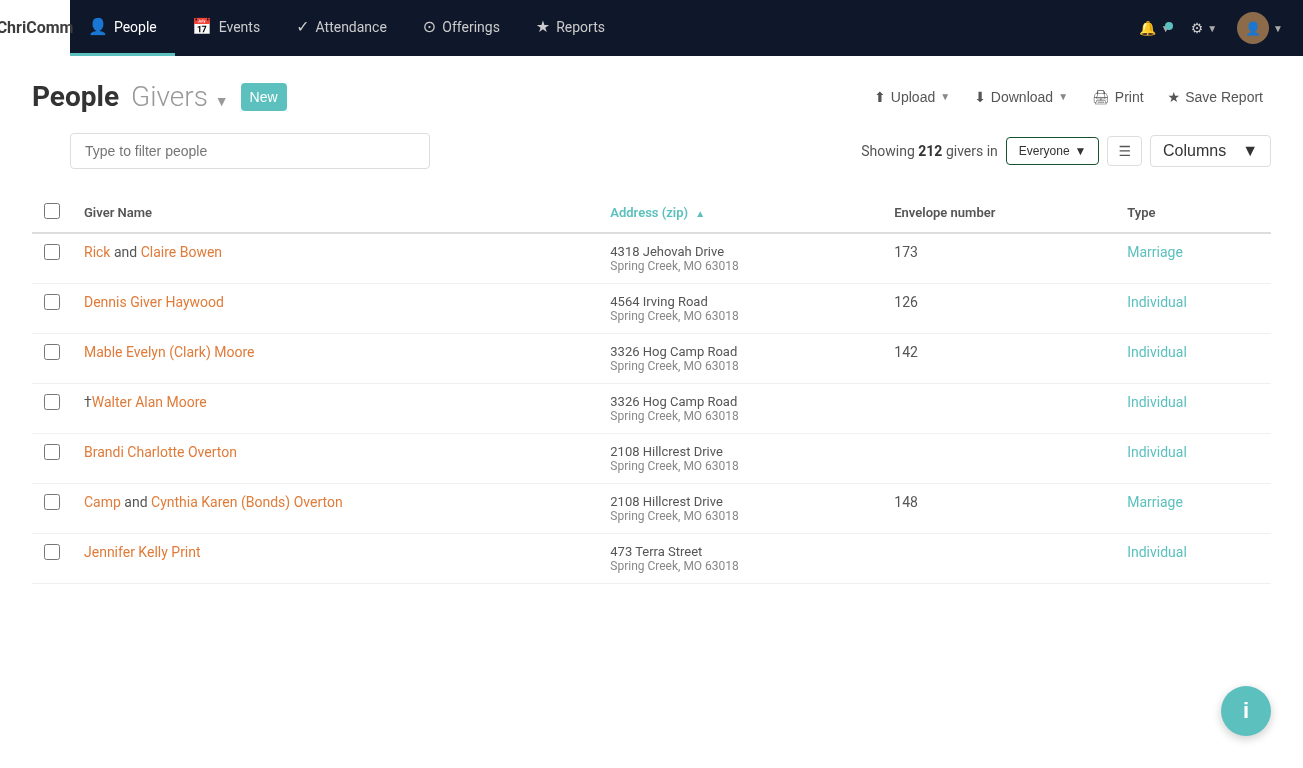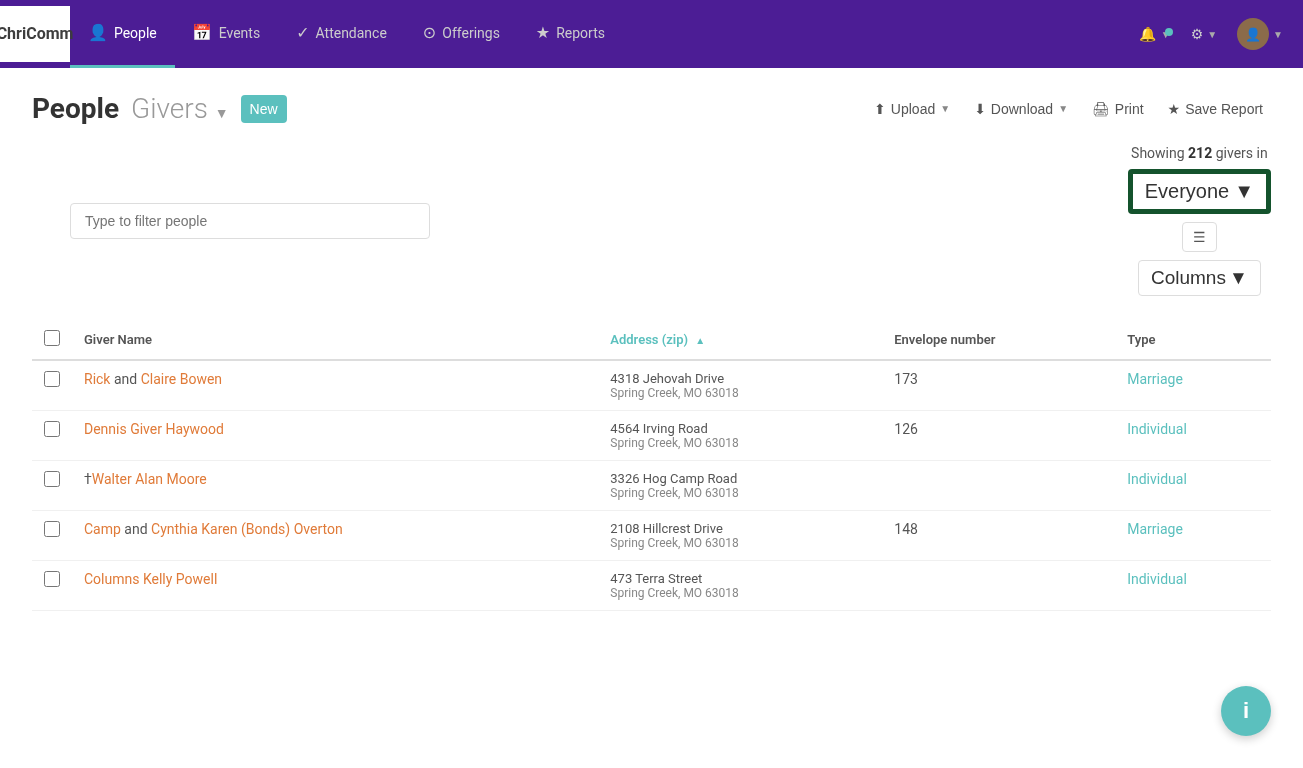--- a/index.html
+++ b/index.html
@@ -1,23 +1,23 @@
 <!DOCTYPE html>
 <html><head>
   <meta charset="utf-8">
   <style>
     * { box-sizing: border-box; margin: 0; padding: 0; }
     body { font-family: -apple-system, BlinkMacSystemFont, 'Segoe UI', Roboto, sans-serif; background: #f5f5f5; color: #333; font-size: 14px; }
 
     
     .navbar {
-      background: #4c1d95;
-      display: flex;
-      align-items: center;
-      height: 68px;
+      background: #0f172a;
+      display: flex;
+      align-items: center;
+      height: 56px;
       padding: 0 0 0 0;
     }
     .navbar-logo {
       background: white;
       width: 70px;
       height: 56px;
       display: flex;
       align-items: center;
       justify-content: center;
       font-weight: bold;
@@ -174,55 +174,54 @@
       font-size: 14px;
       color: #333;
       outline: none;
     }
     .filter-right {
       display: flex;
       align-items: center;
       gap: 8px;
       font-size: 14px;
       color: #555;
-      flex-direction: column;
     }
     .showing-text { color: #555; }
     .showing-text strong { color: #333; }
     .everyone-dropdown {
       display: flex;
       align-items: center;
       gap: 5px;
-      border: 5px solid #14532d;
+      border: 1px solid #14532d;
       border-radius: 4px;
       padding: 6px 12px;
       background: white;
       cursor: pointer;
-      font-size: 20px;
+      font-size: 12px;
       color: #333;
     }
     .icon-btn {
       border: 1px solid #ddd;
       border-radius: 4px;
       padding: 6px 10px;
       background: white;
       cursor: pointer;
       color: #555;
       font-size: 14px;
     }
     .columns-btn {
       display: flex;
       align-items: center;
-      gap: 3px;
+      gap: 16px;
       border: 1px solid #ddd;
       border-radius: 4px;
       padding: 6px 12px;
       background: white;
       cursor: pointer;
-      font-size: 19px;
+      font-size: 16px;
       color: #333;
     }
 
     
     .table-container {
       width: 100%;
     }
     .data-table {
       width: 100%;
       border-collapse: collapse;
@@ -430,41 +429,61 @@
             <td><a href="#" class="giver-name-link">Dennis Giver Haywood</a></td>
             <td>
               <div class="address-line1">4564 Irving Road</div>
               <div class="address-line2">Spring Creek, MO   63018</div>
             </td>
             <td><span class="envelope-num">126</span></td>
             <td><span class="type-text">Individual</span></td>
           </tr>
           <tr>
             <td class="checkbox-col"><input type="checkbox" class="check-input" style=""></td>
+            <td><a href="#" class="giver-name-link">Mable Evelyn (Clark) Moore</a></td>
+            <td>
+              <div class="address-line1">3326 Hog Camp Road</div>
+              <div class="address-line2">Spring Creek, MO   63018</div>
+            </td>
+            <td><span class="envelope-num">142</span></td>
+            <td><span class="type-text">Individual</span></td>
+          </tr>
+          <tr>
+            <td class="checkbox-col"><input type="checkbox" class="check-input" style=""></td>
             <td><span class="dagger">†</span><a href="#" class="giver-name-link">Walter Alan Moore</a></td>
             <td>
               <div class="address-line1">3326 Hog Camp Road</div>
               <div class="address-line2">Spring Creek, MO   63018</div>
             </td>
             <td><span class="envelope-num"></span></td>
             <td><span class="type-text">Individual</span></td>
           </tr>
           <tr>
             <td class="checkbox-col"><input type="checkbox" class="check-input" style=""></td>
+            <td><a href="#" class="giver-name-link">Brandi Charlotte Overton</a></td>
+            <td>
+              <div class="address-line1">2108 Hillcrest Drive</div>
+              <div class="address-line2">Spring Creek, MO   63018</div>
+            </td>
+            <td><span class="envelope-num"></span></td>
+            <td><span class="type-text">Individual</span></td>
+          </tr>
+          <tr>
+            <td class="checkbox-col"><input type="checkbox" class="check-input" style=""></td>
             <td><a href="#" class="giver-name-link">Camp</a><span class="giver-name-connector"> and </span><a href="#" class="giver-name-link">Cynthia Karen (Bonds) Overton</a></td>
             <td>
               <div class="address-line1">2108 Hillcrest Drive</div>
               <div class="address-line2">Spring Creek, MO   63018</div>
             </td>
             <td><span class="envelope-num">148</span></td>
             <td><span class="type-text">Marriage</span></td>
           </tr>
           <tr>
             <td class="checkbox-col"><input type="checkbox" class="check-input" style=""></td>
-            <td><a href="#" class="giver-name-link">Columns Kelly Powell</a></td>
+            <td><a href="#" class="giver-name-link">Jennifer Kelly Print</a></td>
             <td>
               <div class="address-line1">473 Terra Street</div>
               <div class="address-line2">Spring Creek, MO   63018</div>
             </td>
             <td><span class="envelope-num"></span></td>
             <td><span class="type-text">Individual</span></td>
           </tr>
         </tbody>
     </table>
   </div>

